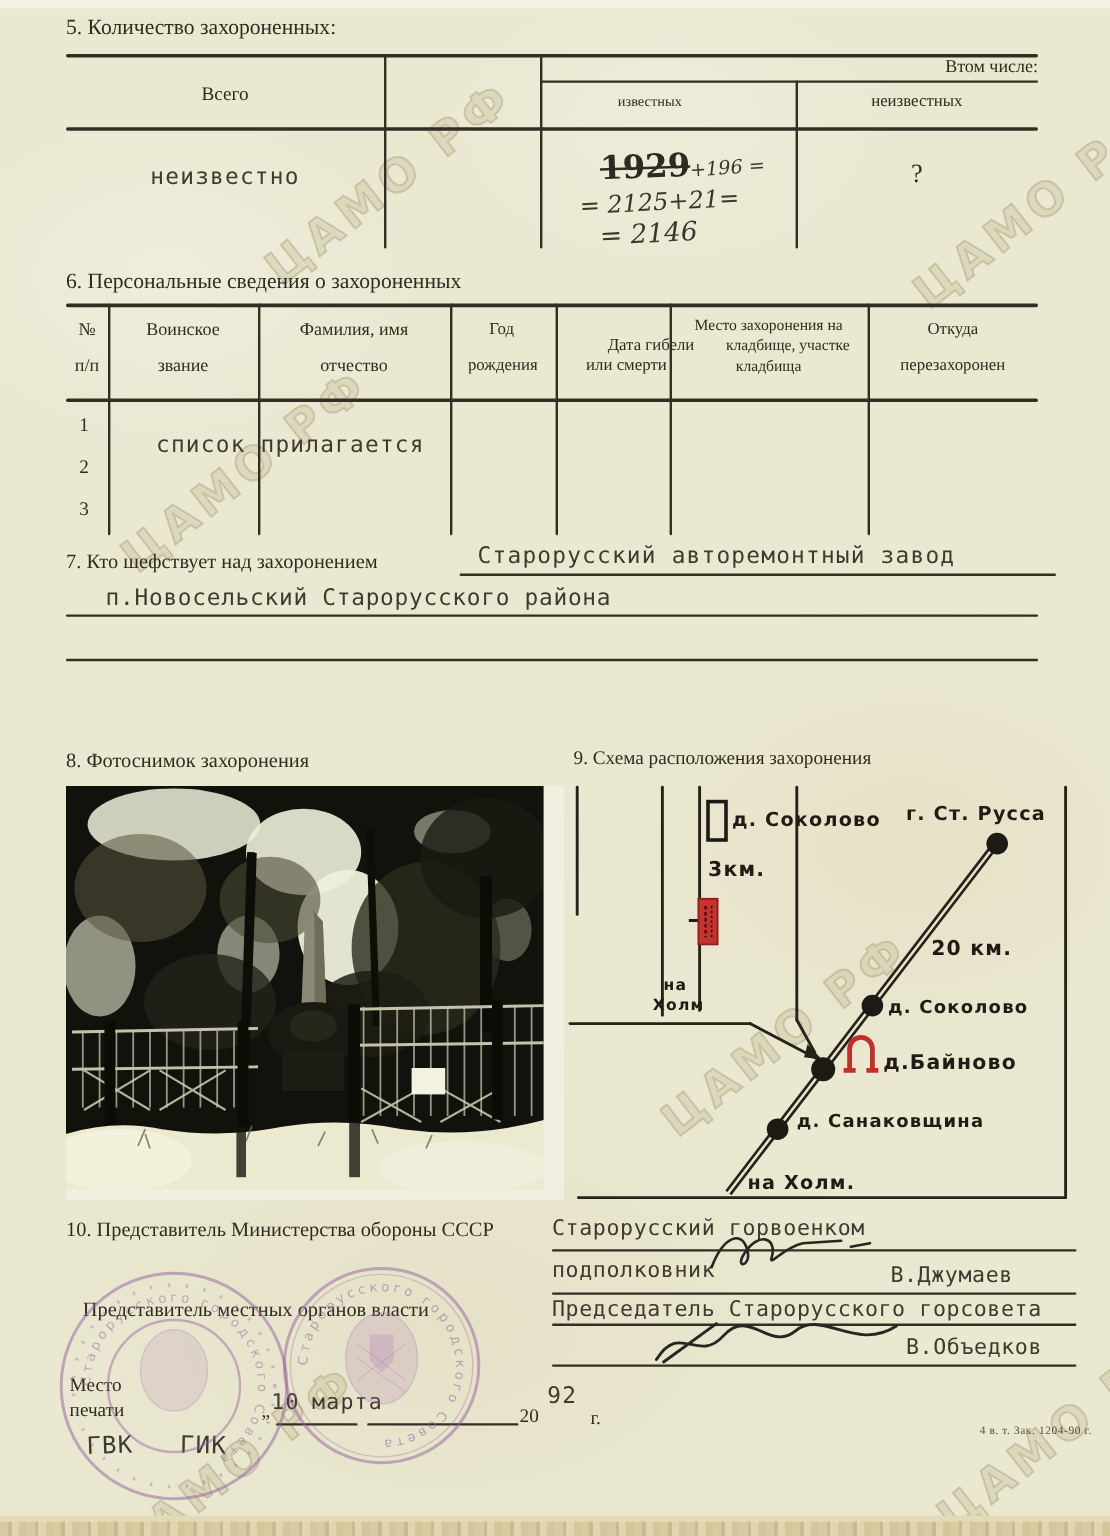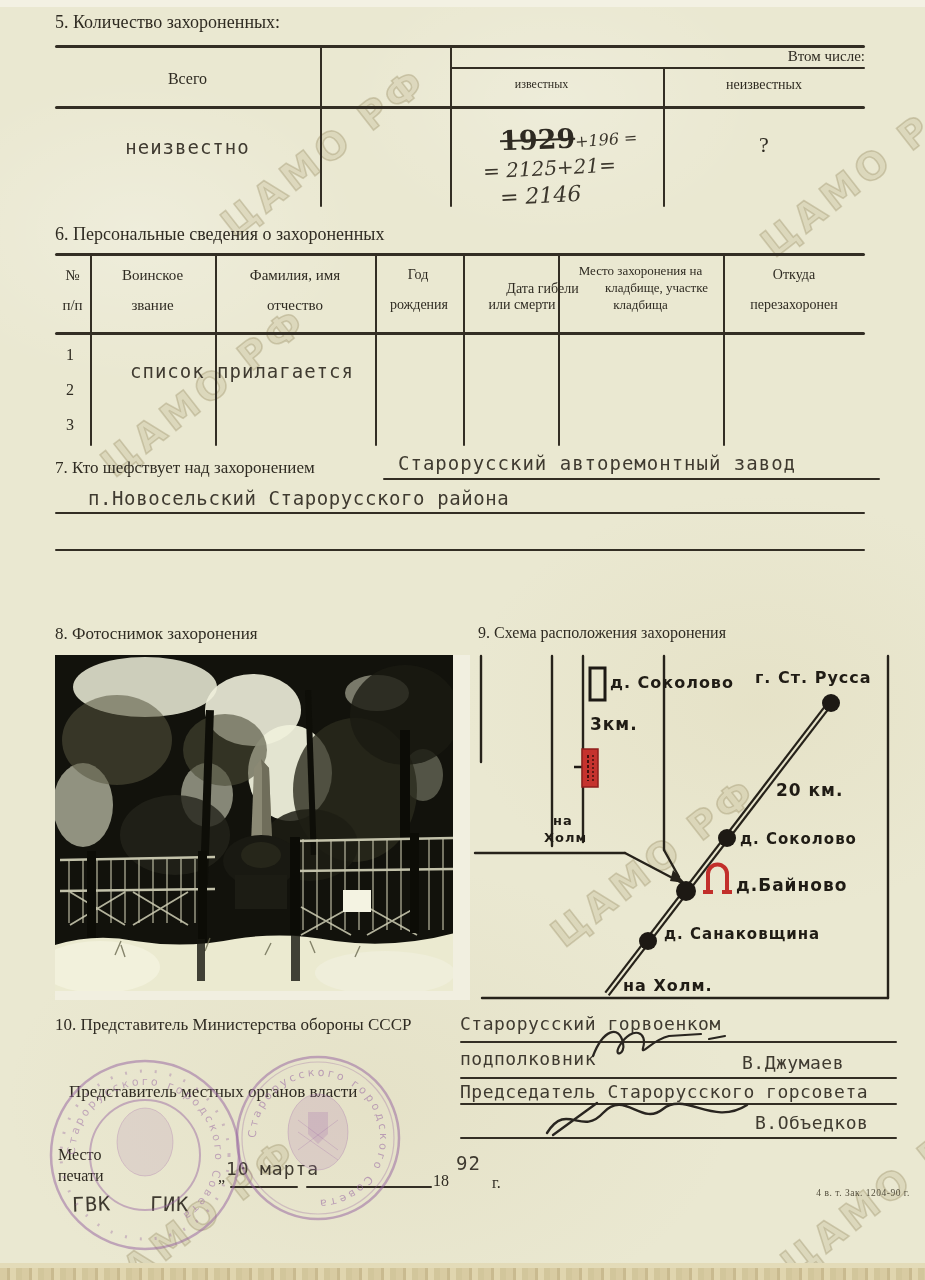--- a/index.html
+++ b/index.html
@@ -265,21 +265,21 @@
   <div class="lbl" style="left:58px;top:1146px;font-size:16px;">Место</div>
   <div class="lbl" style="left:58px;top:1167px;font-size:16px;">печати</div>
   <div class="typed" style="left:72px;top:1192px;font-size:20px;transform:rotate(-2deg);">ГВК</div>
   <div class="typed" style="left:150px;top:1192px;font-size:20px;transform:rotate(1deg);">ГИК</div>
 
   <div class="lbl" style="left:218px;top:1168px;font-size:16px;">„</div>
   <div class="ln" style="left:230px;top:1186px;width:68px;"></div>
   <div class="ln" style="left:306px;top:1186px;width:126px;"></div>
   <div class="typed" style="left:226px;top:1158px;font-size:18px;">10</div>
   <div class="typed" style="left:260px;top:1158px;font-size:18px;">марта</div>
-  <div class="lbl" style="left:433px;top:1172px;font-size:16px;">18</div>
+  <div class="lbl" style="left:433px;top:1172px;font-size:16px;">20</div>
   <div class="typed" style="left:456px;top:1152px;font-size:19px;">92</div>
   <div class="lbl" style="left:492px;top:1174px;font-size:16px;">г.</div>
 
   <svg style="left:30px;top:1040px;z-index:6;pointer-events:none;" width="400" height="240" viewBox="0 0 400 240">
     <defs>
       <path id="ringL" d="M45,115 a70,70 0 1 1 140,0 a70,70 0 1 1 -140,0"></path>
       <path id="ringR" d="M226,98 a62,62 0 1 1 124,0 a62,62 0 1 1 -124,0"></path>
     </defs>
     <g>
       <circle cx="115" cy="115" r="94" fill="none" stroke="rgba(148,96,160,.5)" stroke-width="2.5"></circle>

